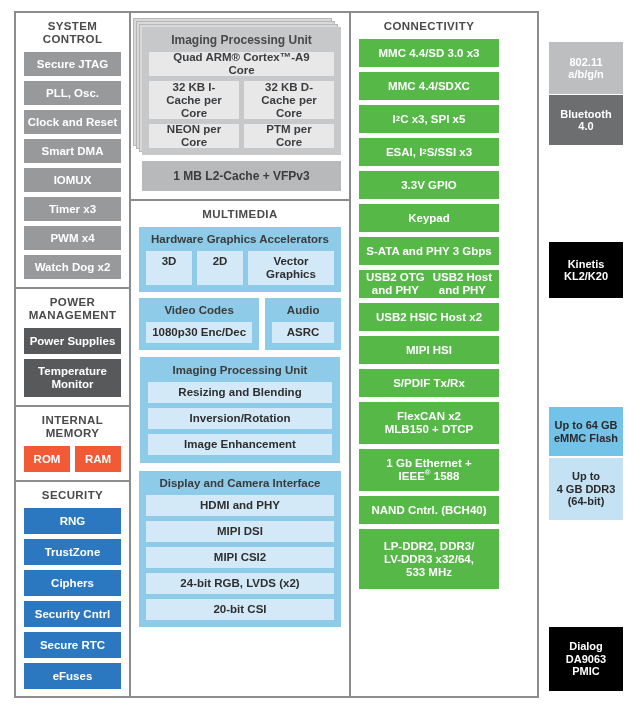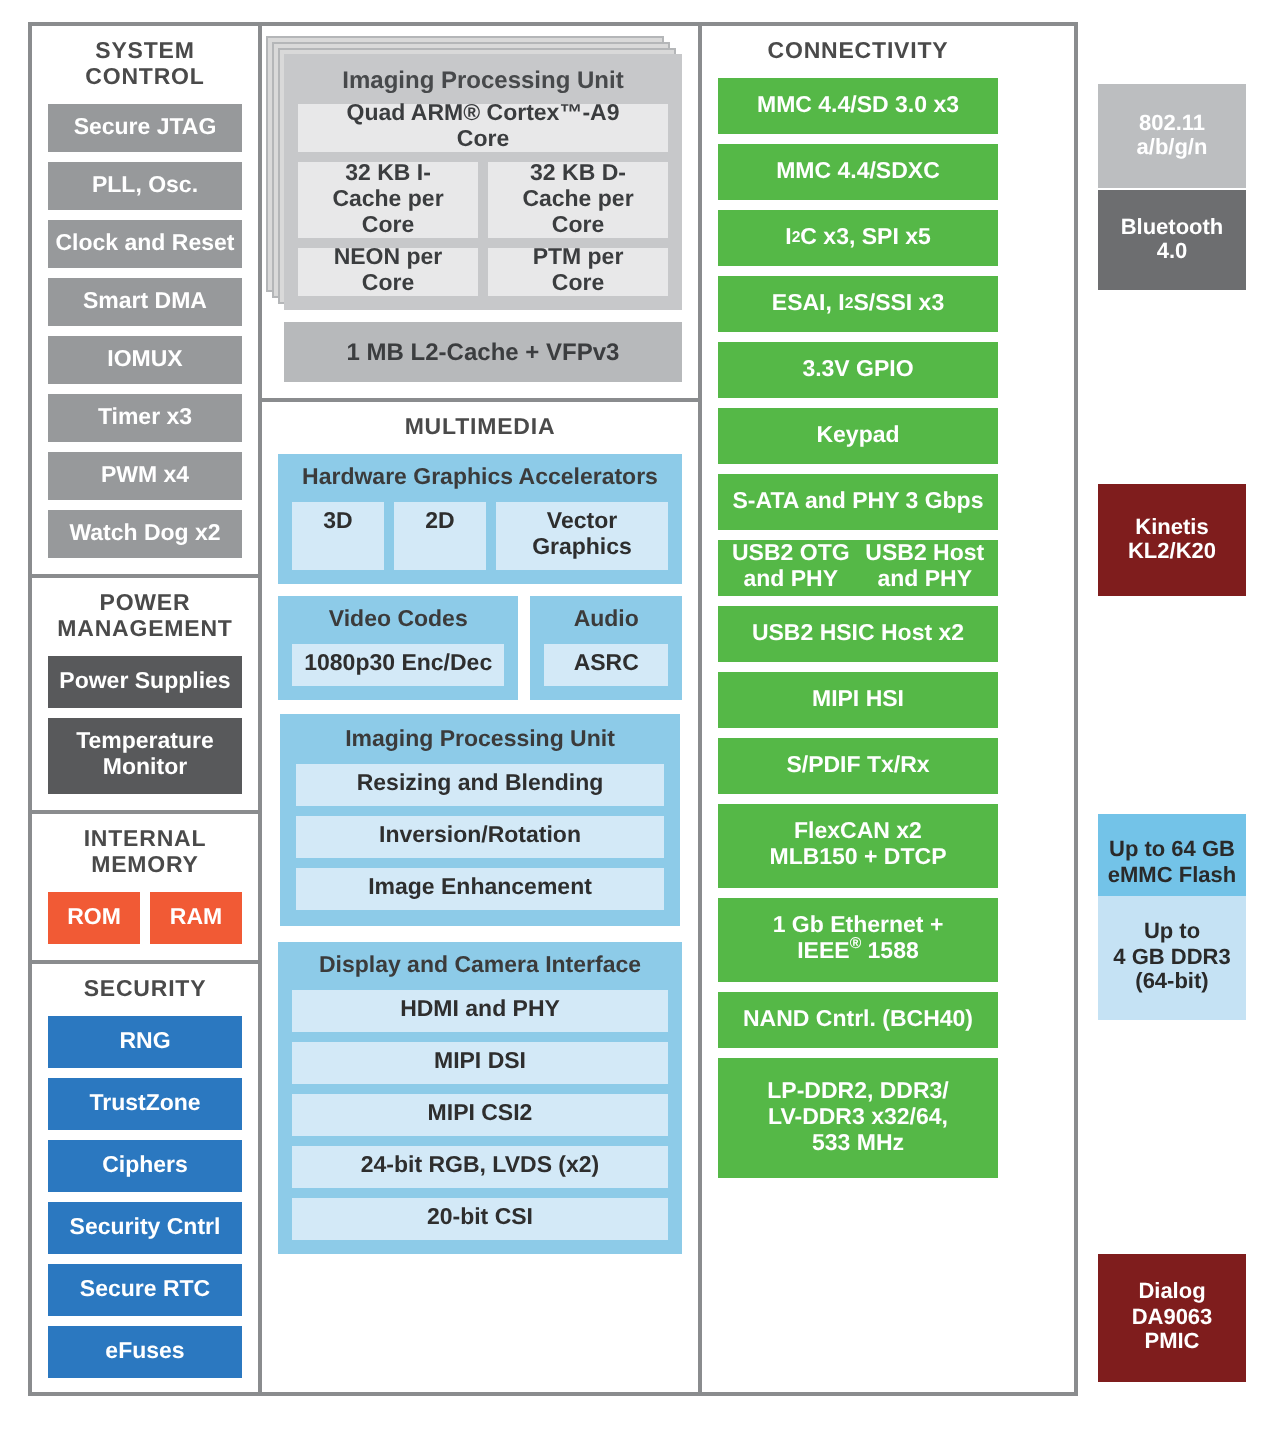--- a/index.html
+++ b/index.html
@@ -52,21 +52,21 @@
   }
   .blk:last-child { margin-bottom: 0; }
 
   
   .gray       { background: #97999b; color: #ffffff; }
   .dkgray     { background: #58595b; color: #ffffff; }
   .orange     { background: #f15a35; color: #ffffff; }
   .blue       { background: #2b78c0; color: #ffffff; }
   .green      { background: #55b847; color: #ffffff; }
   .ltgray-out { background: #bcbec0; color: #ffffff; }
-  .mgray-out  { background: #7f1d1d; color: #ffffff; }
+  .mgray-out  { background: #000000; color: #ffffff; }
   .dgray-out  { background: #6d6e70; color: #ffffff; }
   .blue-out   { background: #73c3e8; color: #2a2a2a; }
   .ltblue-out { background: #c5e2f4; color: #2a2a2a; }
 
   
   .mmgroup { background: #8dcbe8; padding: 6px 7px 7px 7px; margin-bottom: 6px; }
   .mmgroup:last-child { margin-bottom: 0; }
   .mmgroup-title {
     text-align: center; font-size: 11.5px; font-weight: bold;
     color: #3b3b3b; line-height: 13px; margin-bottom: 5px;
@@ -302,21 +302,21 @@
       <span>Kinetis</span>
         <span>KL2/K20</span>
     </div>
   </div>
   <div class="ext" style="left:549px; top:407px;">
     <div class="blk blue-out" style="height:49px; flex-direction:column">
       <span>Up to 64 GB</span>
         <span>eMMC Flash</span>
     </div>
   </div>
-  <div class="ext" style="left:549px; top:448px;">
+  <div class="ext" style="left:549px; top:458px;">
     <div class="blk ltblue-out" style="height:62px; flex-direction:column">
       <span>Up to</span>
         <span>4 GB DDR3</span>
         <span>(64-bit)</span>
     </div>
   </div>
   <div class="ext" style="left:549px; top:627px;">
     <div class="blk mgray-out" style="height:64px; flex-direction:column">
       <span>Dialog</span>
         <span>DA9063</span>

